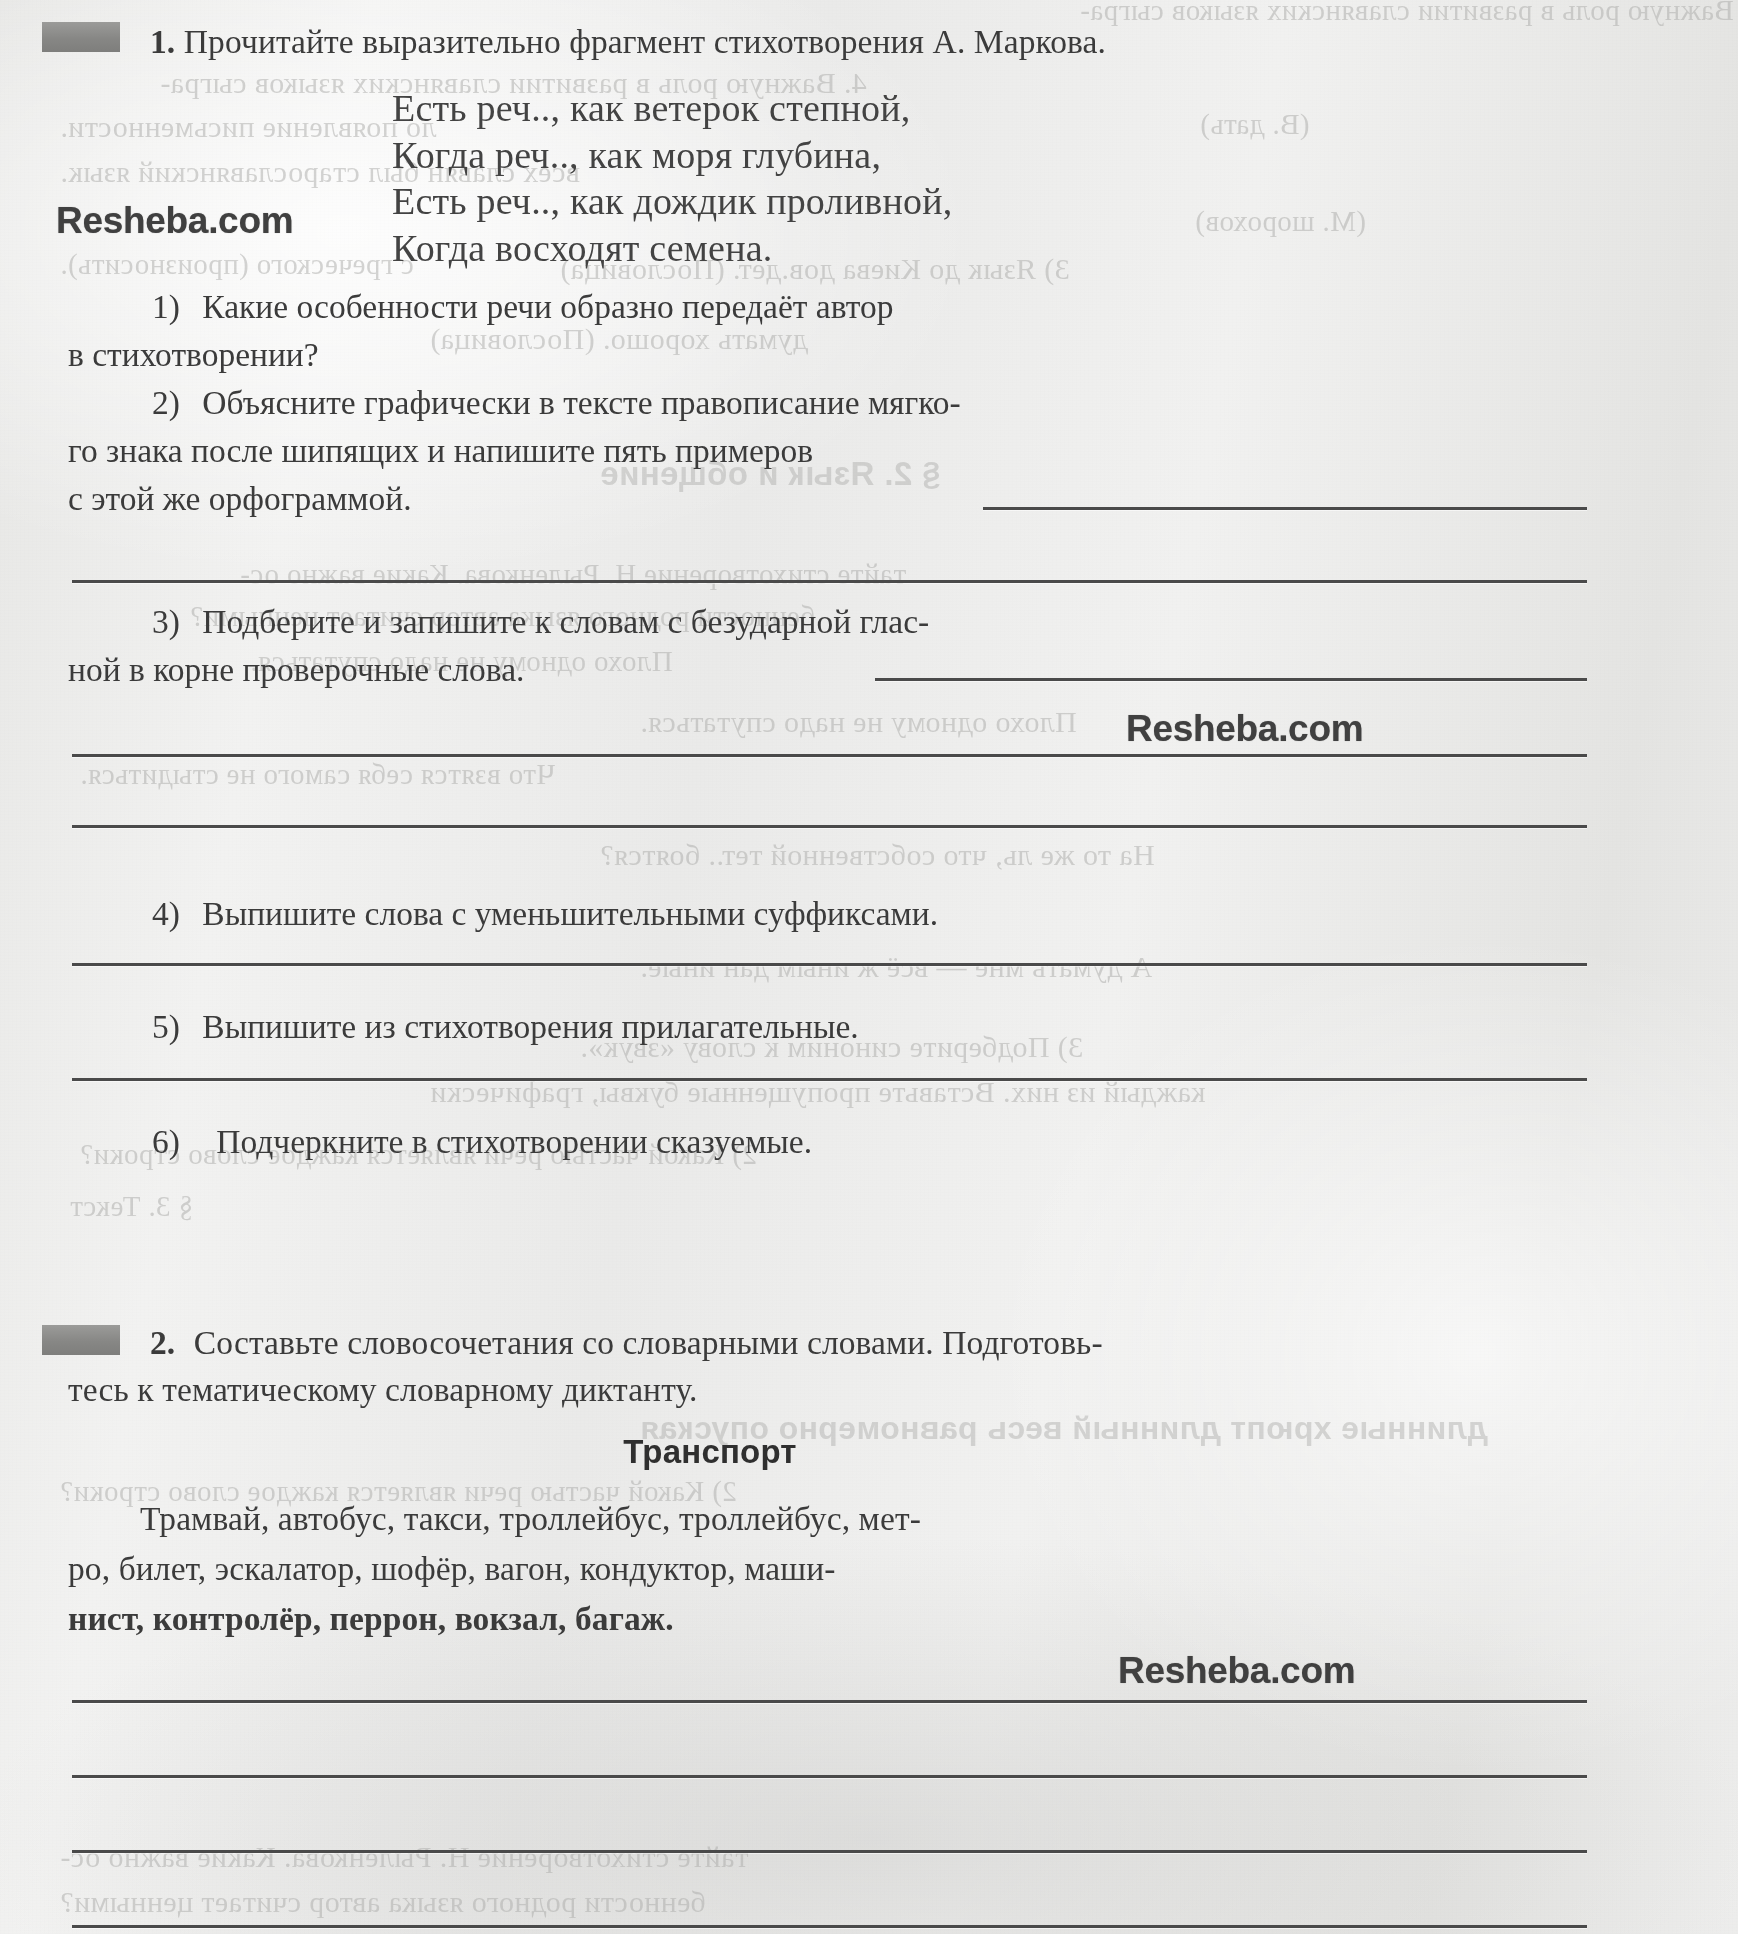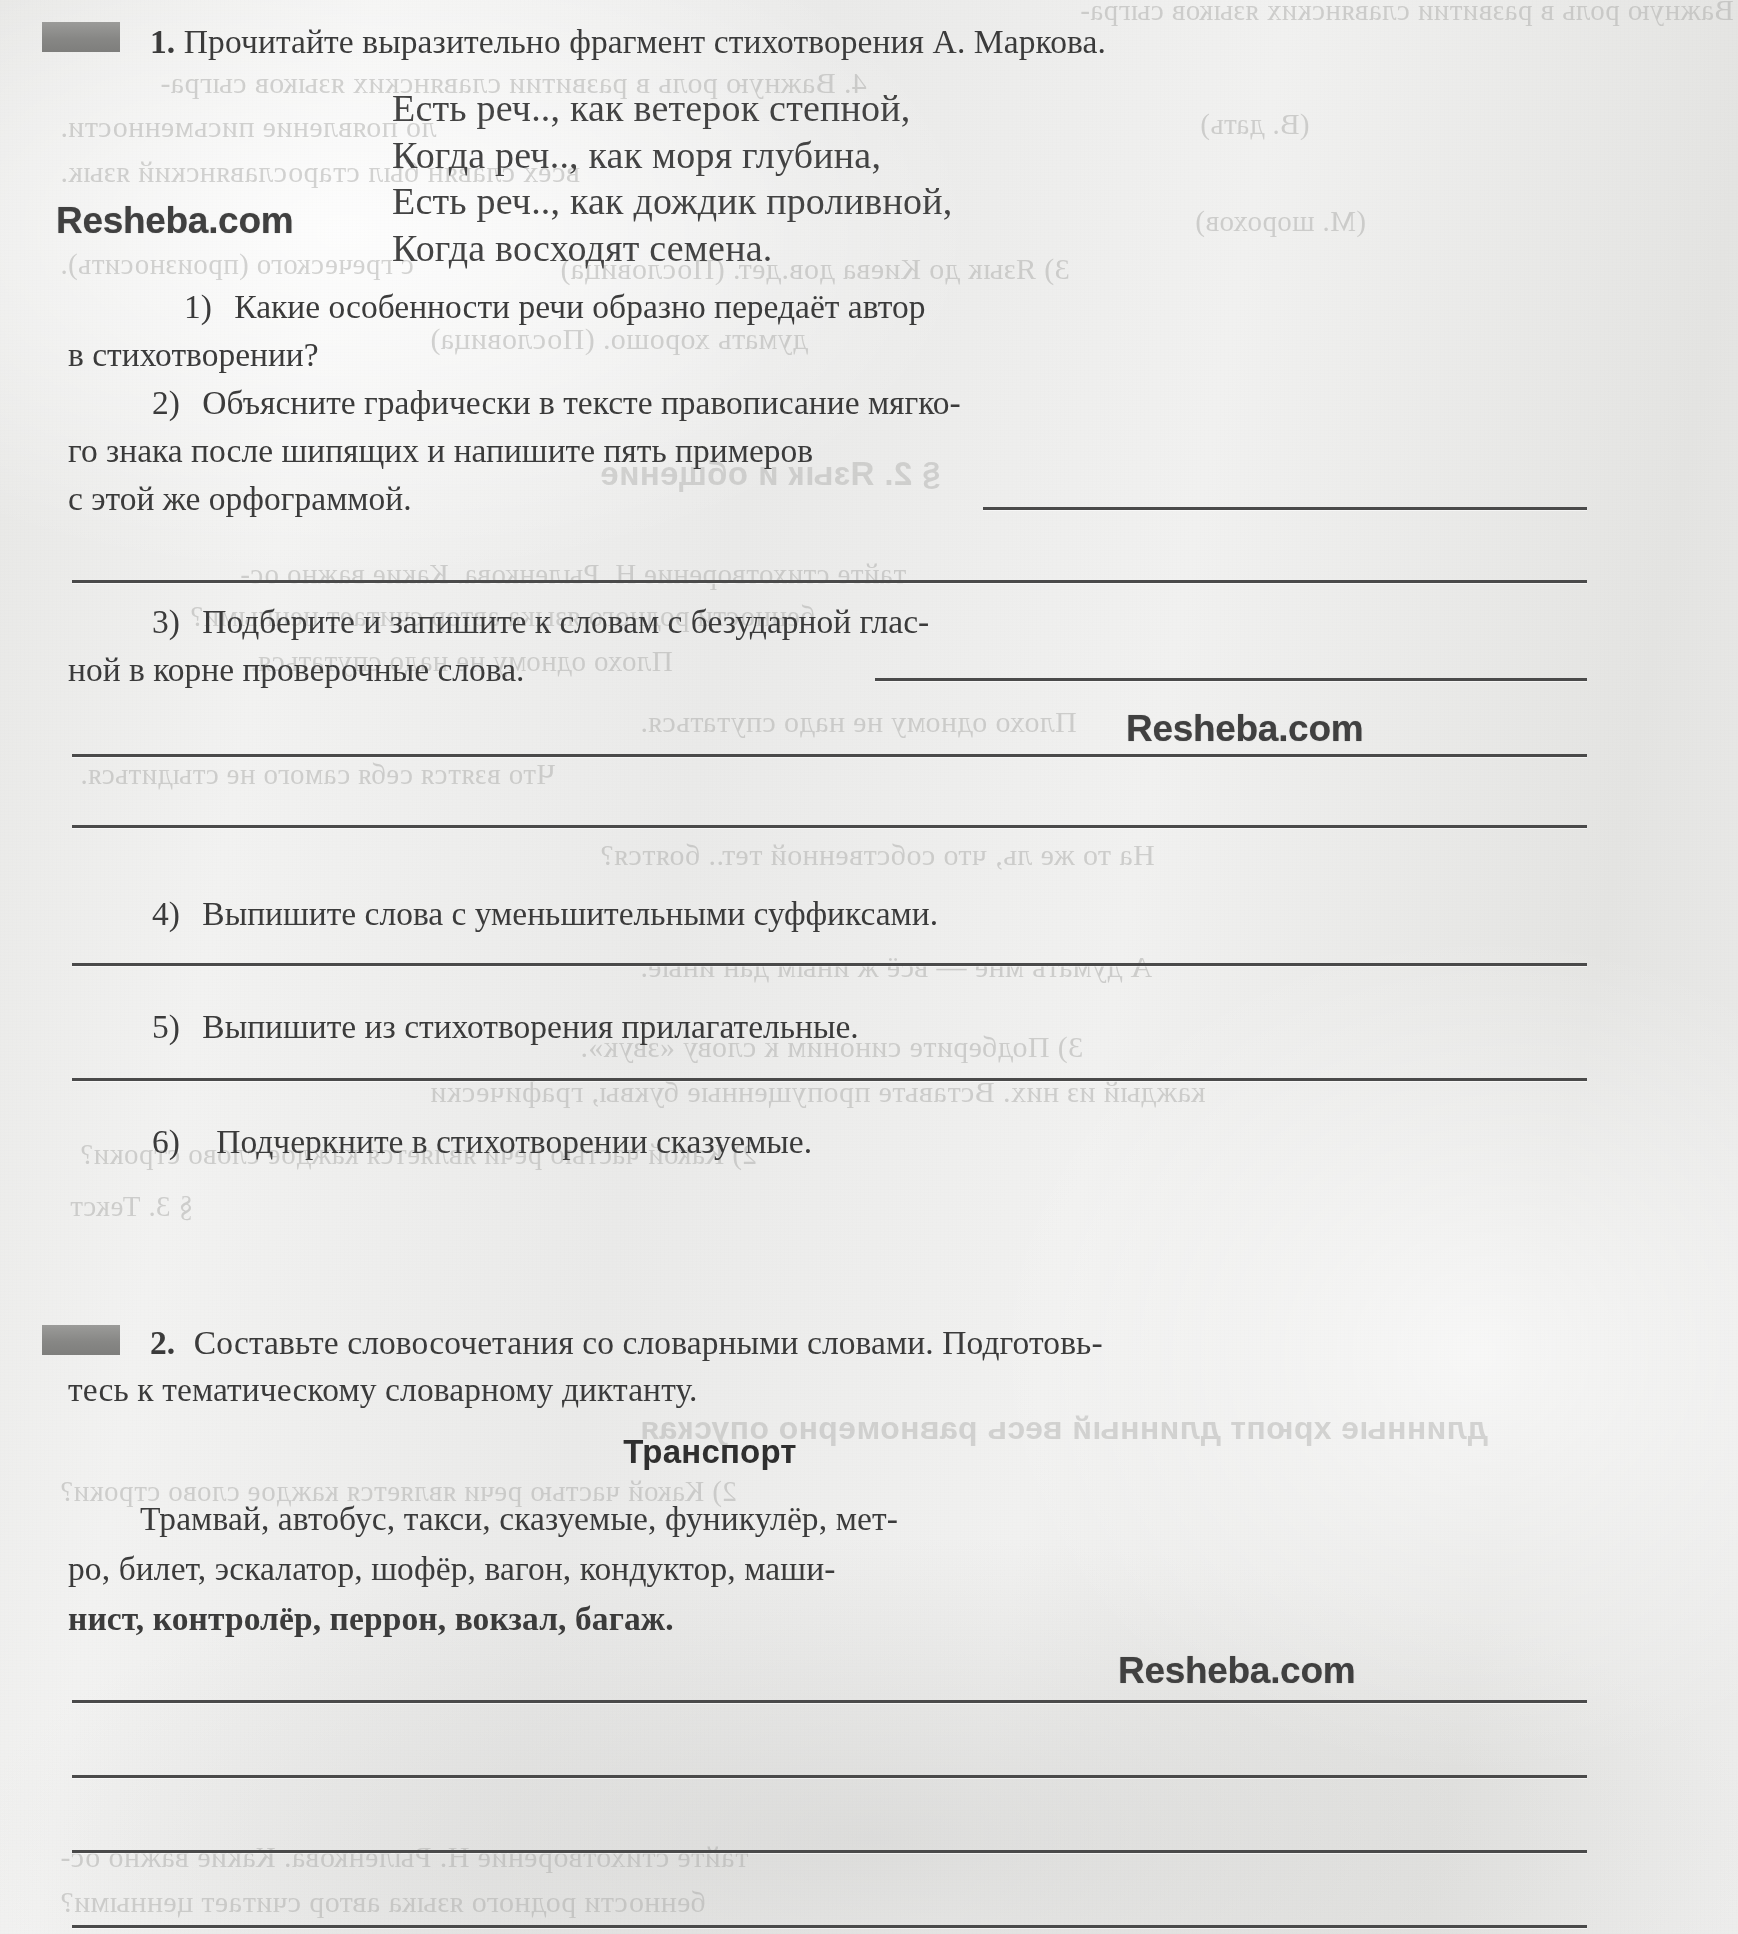--- a/index.html
+++ b/index.html
@@ -178,21 +178,21 @@
       <span>Прочитайте выразительно фрагмент стихотворения А. Маркова.</span>
     </div>
 
     <div class="poem" style="left:392px; top:85px;">
       <div>Есть реч.., как ветерок степной,</div>
       <div>Когда реч.., как моря глубина,</div>
       <div>Есть реч.., как дождик проливной,</div>
       <div>Когда восходят семена.</div>
     </div>
 
-    <div class="sub" style="left:152px; top:283px; width:1430px;margin-left:32px;">
+    <div class="sub" style="left:152px; top:283px; width:1430px;">
       <span>1)</span>
       <span style="margin-left:14px;">Какие особенности речи образно передаёт автор</span>
     </div>
     <div class="sub" style="left:68px; top:331px; width:1430px;">в стихотворении?</div>
 
     <div class="sub" style="left:152px; top:379px; width:1430px;">
       <span>2)</span>
       <span style="margin-left:14px;">Объясните графически в тексте правописание мягко-</span>
     </div>
     <div class="sub wide" style="left:68px; top:427px; width:1518px;">го знака после шипящих и напишите пять примеров</div>
@@ -233,21 +233,21 @@
     <div class="marker" style="left:42px; top:1325px;"></div>
 
     <div class="para just" style="left:150px; top:1319px; width:1450px;">
       <span class="num">2.</span>
       <span style="margin-left:10px;">Составьте словосочетания со словарными словами. Подготовь-</span>
     </div>
     <div class="para" style="left:68px; top:1366px; width:1450px;">тесь к тематическому словарному диктанту.</div>
 
     <div class="heading" style="left:0px; top:1433px; width:1420px;">Транспорт</div>
 
-    <div class="para just" style="left:140px; top:1495px; width:1452px;">Трамвай, автобус, такси, сказуемые, фуникулёр, мет-</div>
+    <div class="para just" style="left:140px; top:1495px; width:1452px;">Трамвай, автобус, такси, троллейбус, троллейбус, мет-</div>
     <div class="para just" style="left:68px;  top:1545px; width:1524px;">ро, билет, эскалатор, шофёр, вагон, кондуктор, маши-</div>
     <div class="para" style="left:68px;  top:1595px; width:1452px;font-weight:bold;">нист, контролёр, перрон, вокзал, багаж.</div>
 
     <div class="rule" style="left:72px; top:1700px; width:1515px;"></div>
     <div class="rule" style="left:72px; top:1775px; width:1515px;"></div>
     <div class="rule" style="left:72px; top:1850px; width:1515px;"></div>
     <div class="rule" style="left:72px; top:1925px; width:1515px;"></div>
 
     <div class="watermark" style="left:56px;  top:200px;">Resheba.com</div>
     <div class="watermark" style="left:1126px; top:708px;">Resheba.com</div>

